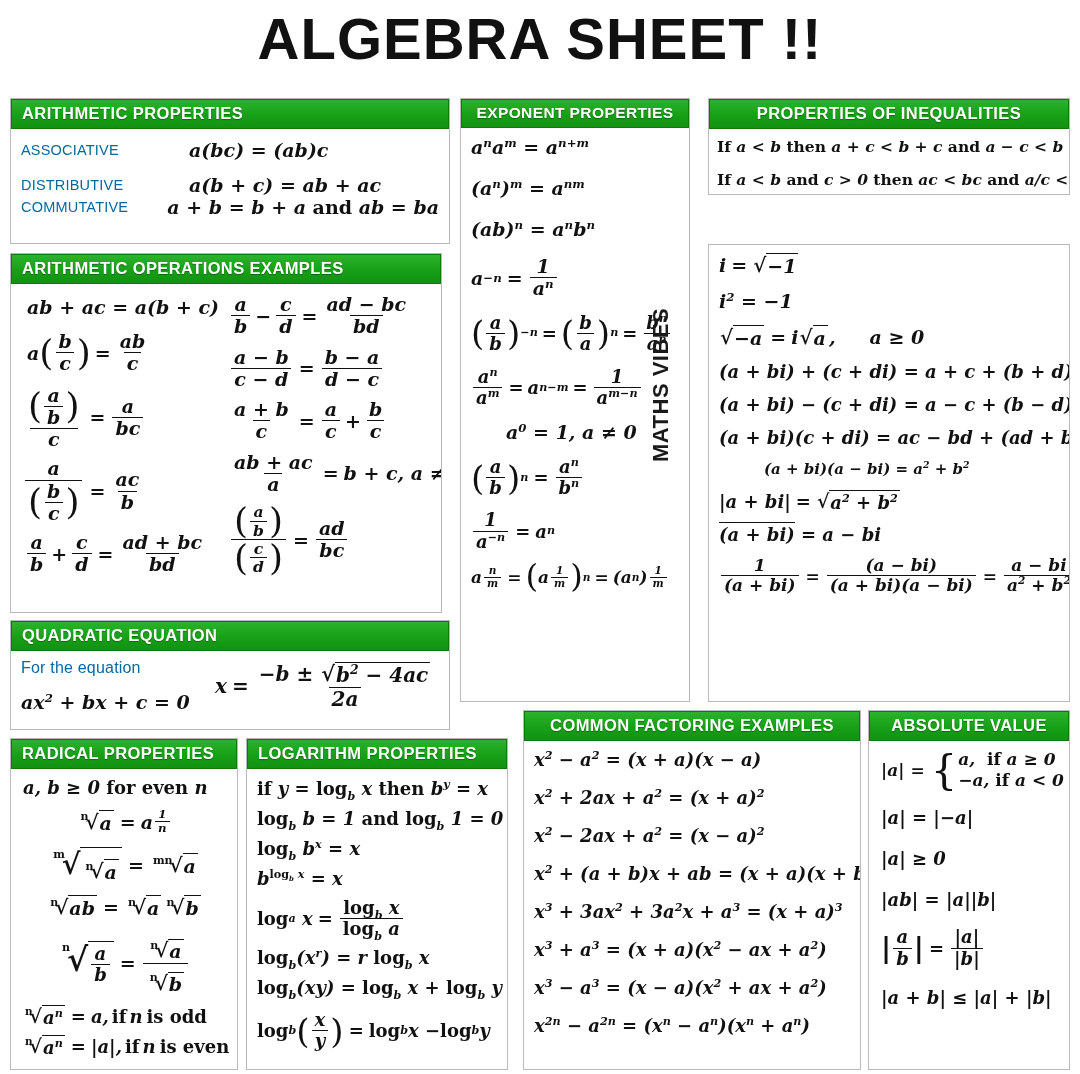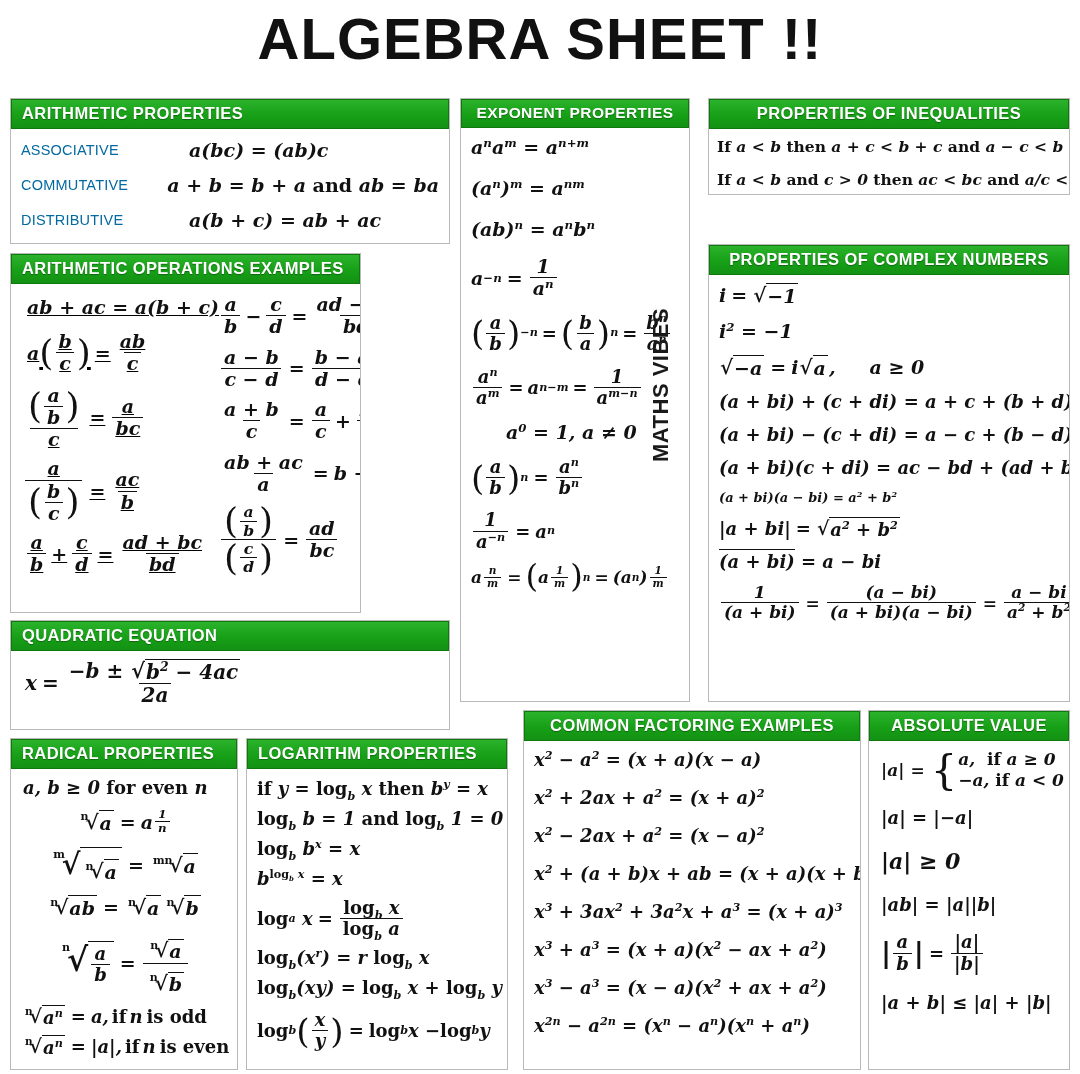--- a/index.html
+++ b/index.html
@@ -107,36 +107,36 @@
 
 <div id="sheet">
 
   <div class="panel" style="left:2px;top:0px;width:440px;height:146px;">
     <div class="hdr">ARITHMETIC PROPERTIES</div>
     <div class="body" style="padding-top:10px;">
       <div class="row" style="margin-bottom:13px;">
         <span class="lbl" style="width:168px;">ASSOCIATIVE</span>
         <span class="m" style="font-size:19px;">a(bc) = (ab)c</span>
       </div>
+      <div class="row">
+        <span class="lbl" style="width:168px;">DISTRIBUTIVE</span>
+        <span class="m" style="font-size:19px;">a(b + c) =  ab + ac</span>
+      </div>
       <div class="row" style="margin-bottom:13px;">
         <span class="lbl" style="width:168px;">COMMUTATIVE</span>
         <span class="m" style="font-size:19px;">a + b = b + a <span class="up">and</span> ab = ba</span>
       </div>
-      <div class="row">
-        <span class="lbl" style="width:168px;">DISTRIBUTIVE</span>
-        <span class="m" style="font-size:19px;">a(b + c) =  ab + ac</span>
-      </div>
-    </div>
-  </div>
-
-  <div class="panel" style="left:2px;top:155px;width:351px;height:360px;">
+    </div>
+  </div>
+
+  <div class="panel" style="left:2px;top:155px;width:432px;height:360px;">
     <div class="hdr">ARITHMETIC OPERATIONS EXAMPLES</div>
     <div style="display:flex;padding:10px 8px 0 8px;">
 
-      <div style="width:216px;text-decoration:underline;">
+      <div style="width:216px;">
         <div class="m" style="font-size:19px;margin:2px 0 13px 8px;">ab + ac = a(b + c)</div>
         <div class="m row" style="font-size:19px;margin:0 0 10px 8px;">
           a<span class="par">
               <span class="pl">(</span>
               <span class="fr">
                 <span class="n">b</span>
                 <span class="d">c</span>
               </span>
               <span class="pr">)</span>
             </span>
@@ -276,20 +276,24 @@
               <span class="d">bc</span>
             </span>
         </div>
       </div>
     </div>
   </div>
 
   <div class="panel" style="left:2px;top:522px;width:440px;height:110px;">
     <div class="hdr">QUADRATIC EQUATION</div>
     <div style="display:flex;align-items:center;padding:8px 10px 0 10px;">
+      <div style="width:190px;">
+        <div class="lbl" style="font-size:16px;margin-bottom:14px;">For the equation</div>
+        <div class="m" style="font-size:19px;">ax<sup>2</sup> + bx + c = 0</div>
+      </div>
       <div class="m row" style="font-size:20px;margin-left:4px;">
         x<span style="margin:0 5px;">=</span>
         <span class="fr">
           <span class="n">−b ±
             <span class="rad">
                 <span class="rsym">√</span>
                 <span class="rarg">b<sup>2</sup> − 4ac</span>
               </span>
           </span>
           <span class="d">2a</span>
@@ -545,21 +549,20 @@
       <div class="m" style="font-size:15.5px;margin-bottom:14px;">
         <span class="up">If</span> a &lt; b <span class="up">and</span> c &gt; 0 <span class="up">then</span> ac &lt; bc <span class="up">and</span>  a/c &lt; b/c
       </div>
       <div class="m" style="font-size:15.5px;">
         <span class="up">If</span> a &lt; b <span class="up">and</span> c &lt; 0 <span class="up">then</span> ac &gt; bc <span class="up">and</span> a/c &gt; b/c
       </div>
     </div>
   </div>
 
   <div class="panel" style="left:700px;top:146px;width:362px;height:458px;">
-    <div class="hdr" style="text-align:center;">PROPERTIES OF COMPLEX NUMBERS</div>
     <div class="body" style="padding:8px 8px 0 10px;">
       <div class="m row" style="font-size:19px;margin-bottom:13px;">
         i<span style="margin:0 5px;">=</span><span class="rad">
             <span class="rsym">√</span>
             <span class="rarg">−1</span>
           </span>
       </div>
       <div class="m" style="font-size:19px;margin-bottom:13px;">i<sup>2</sup> = −1</div>
       <div class="m row" style="font-size:19px;margin-bottom:12px;">
         <span class="rad">
@@ -568,21 +571,21 @@
           </span>
         <span style="margin:0 5px;">=</span> i<span class="rad">
             <span class="rsym">√</span>
             <span class="rarg">a</span>
           </span>,
         <span style="margin-left:34px;">a ≥ 0</span>
       </div>
       <div class="m" style="font-size:18px;margin-bottom:12px;">(a + bi) + (c + di) =  a + c + (b + d)i</div>
       <div class="m" style="font-size:18px;margin-bottom:12px;">(a + bi) − (c + di) =  a − c + (b − d)i</div>
       <div class="m" style="font-size:18px;margin-bottom:12px;">(a + bi)(c + di) =  ac − bd + (ad + bc)i</div>
-      <div class="m" style="font-size:13px;margin-bottom:12px;">(a + bi)(a − bi) = a<sup>2</sup> + b<sup>2</sup></div>
+      <div class="m" style="font-size:15px;margin-bottom:12px;margin-left:45px;">(a + bi)(a − bi) = a<sup>2</sup> + b<sup>2</sup></div>
       <div class="m row" style="font-size:18px;margin-bottom:11px;">
         |a + bi|<span style="margin:0 5px;">=</span>
         <span class="rad">
             <span class="rsym">√</span>
             <span class="rarg">a<sup>2</sup> + b<sup>2</sup></span>
           </span>
       </div>
       <div class="m" style="font-size:18px;margin-bottom:11px;">
         <span class="ovr">(a + bi)</span> = a − bi
       </div>
@@ -624,21 +627,21 @@
     <div class="body" style="padding:8px 8px 0 12px;">
       <div class="m row" style="font-size:17px;margin-bottom:17px;">
         |a|<span style="margin:0 6px;">=</span>
         <span class="brace">{</span>
         <span class="cases" style="margin-left:1px;">
           <span>a,&nbsp; <span class="up">if</span> a ≥ 0</span>
           <span>−a, <span class="up">if</span> a &lt; 0</span>
         </span>
       </div>
       <div class="m" style="font-size:18px;margin-bottom:20px;">|a| =  |−a|</div>
-      <div class="m" style="font-size:22px;margin-bottom:20px;">|a| ≥ 0</div>
+      <div class="m" style="font-size:18px;margin-bottom:20px;">|a| ≥ 0</div>
       <div class="m" style="font-size:18px;margin-bottom:17px;">|ab| = |a||b|</div>
       <div class="m row" style="font-size:18px;margin-bottom:18px;">
         <span style="font-size:1.55em;font-style:normal;line-height:.75;">|</span>
           <span class="fr">
             <span class="n">a</span>
             <span class="d">b</span>
           </span>
           <span style="font-size:1.55em;font-style:normal;line-height:.75;">|</span>
         <span style="margin:0 5px;">=</span>
         <span class="fr">

